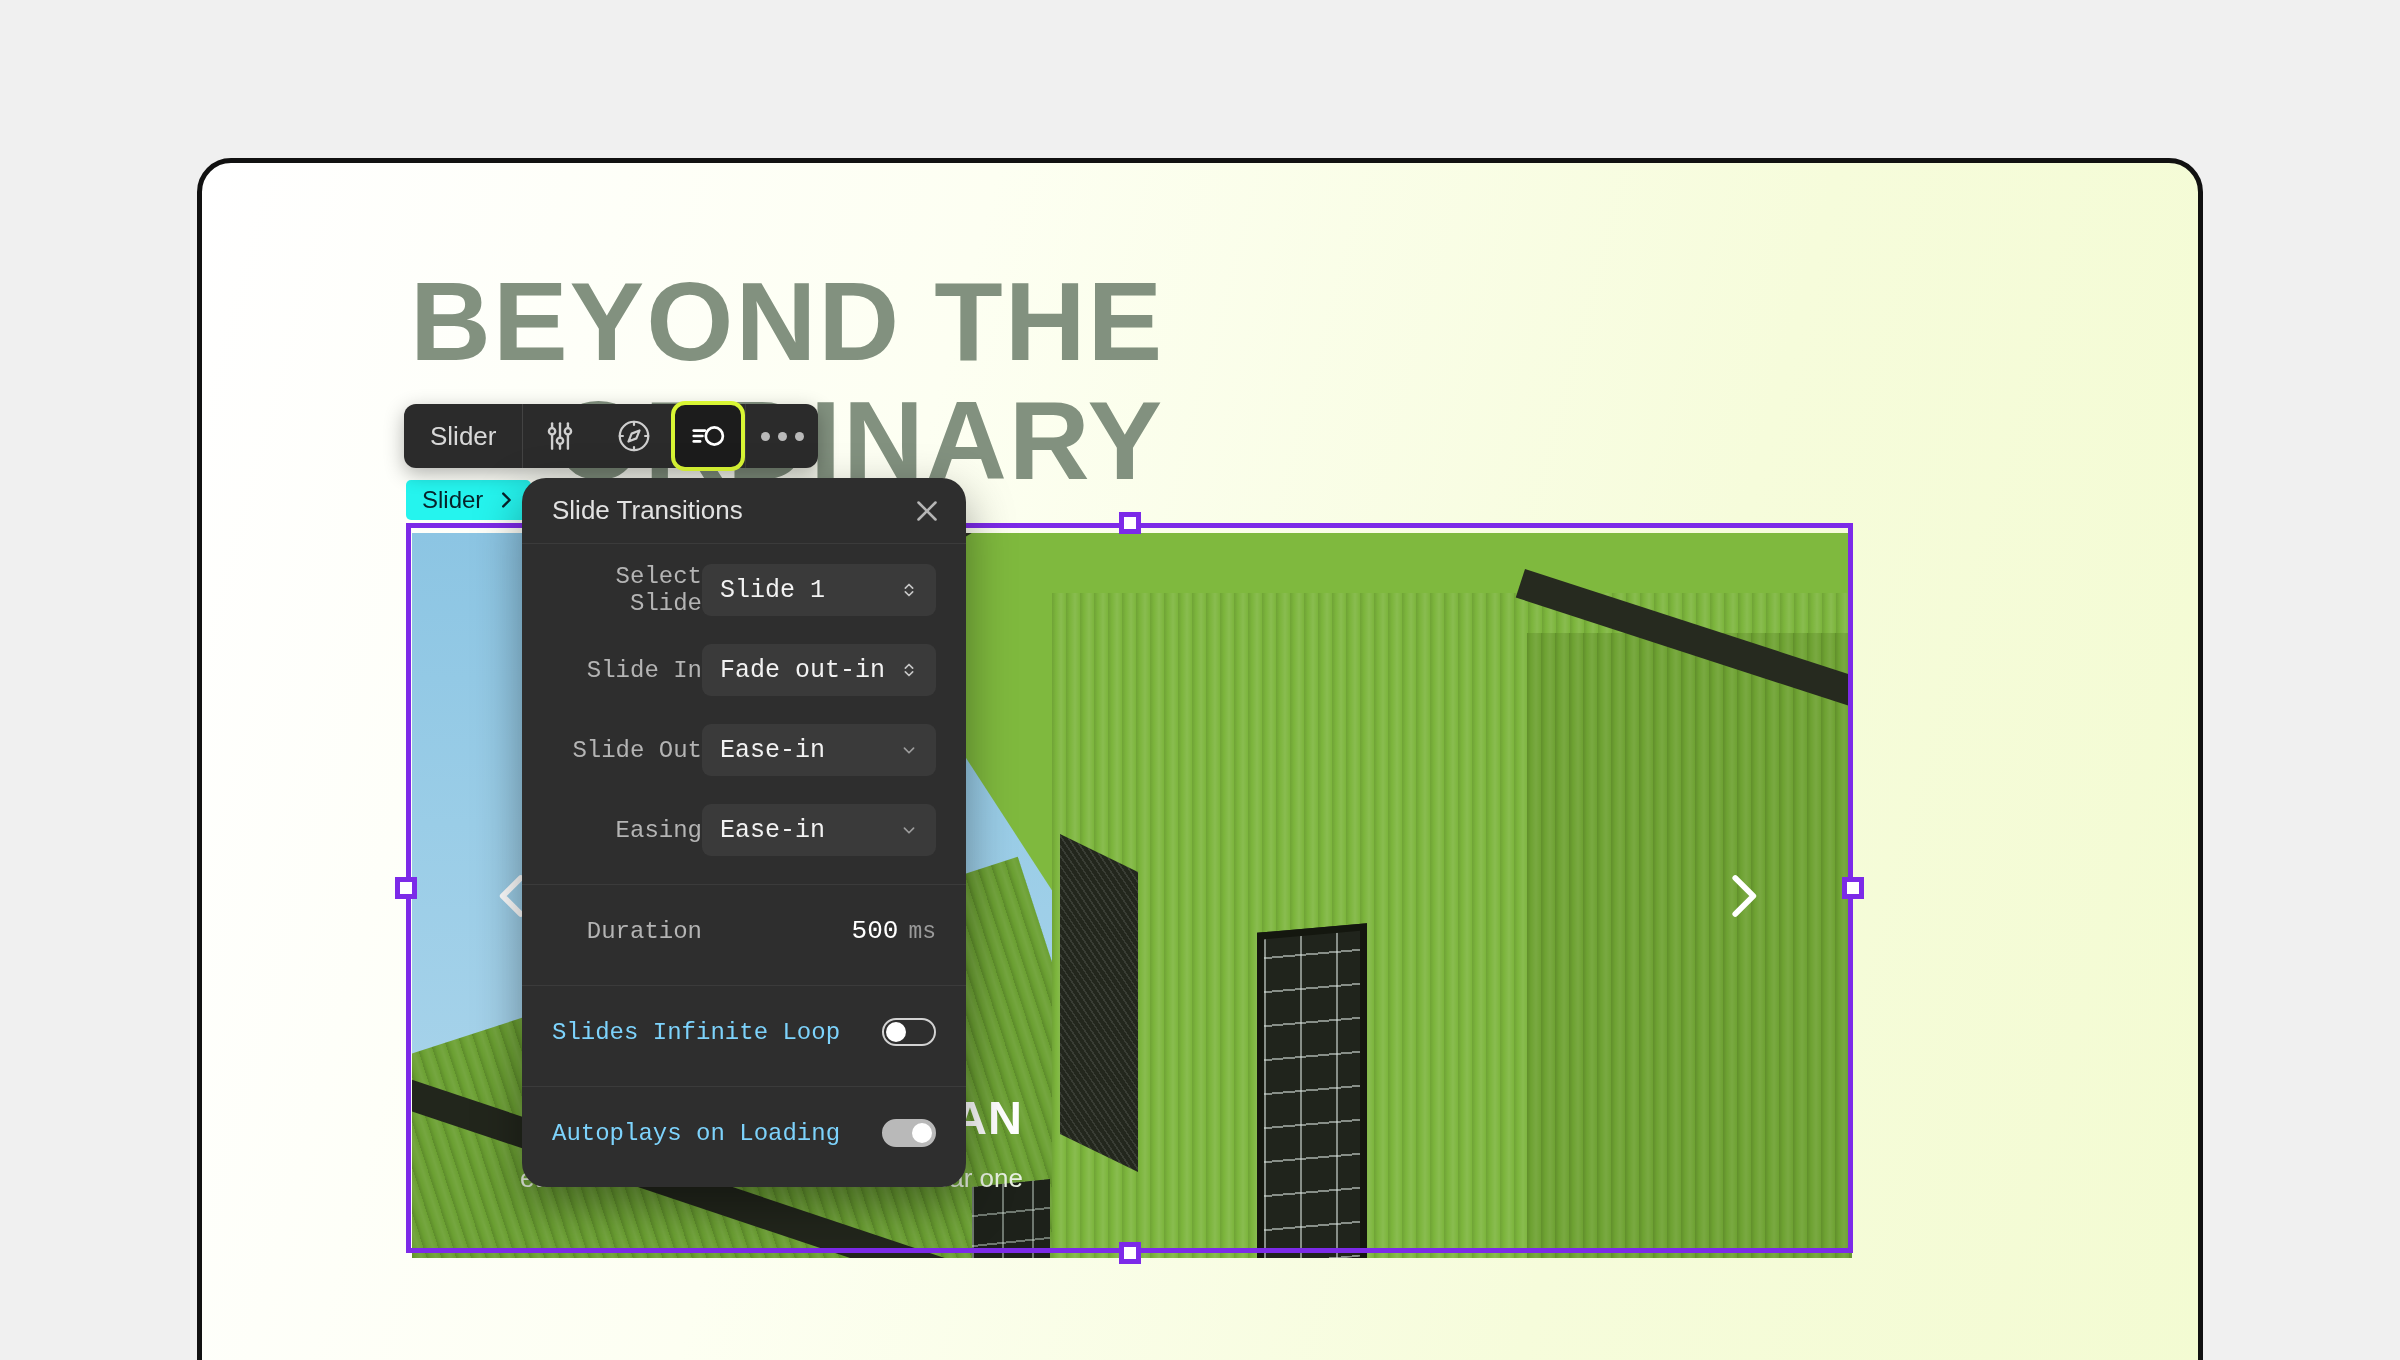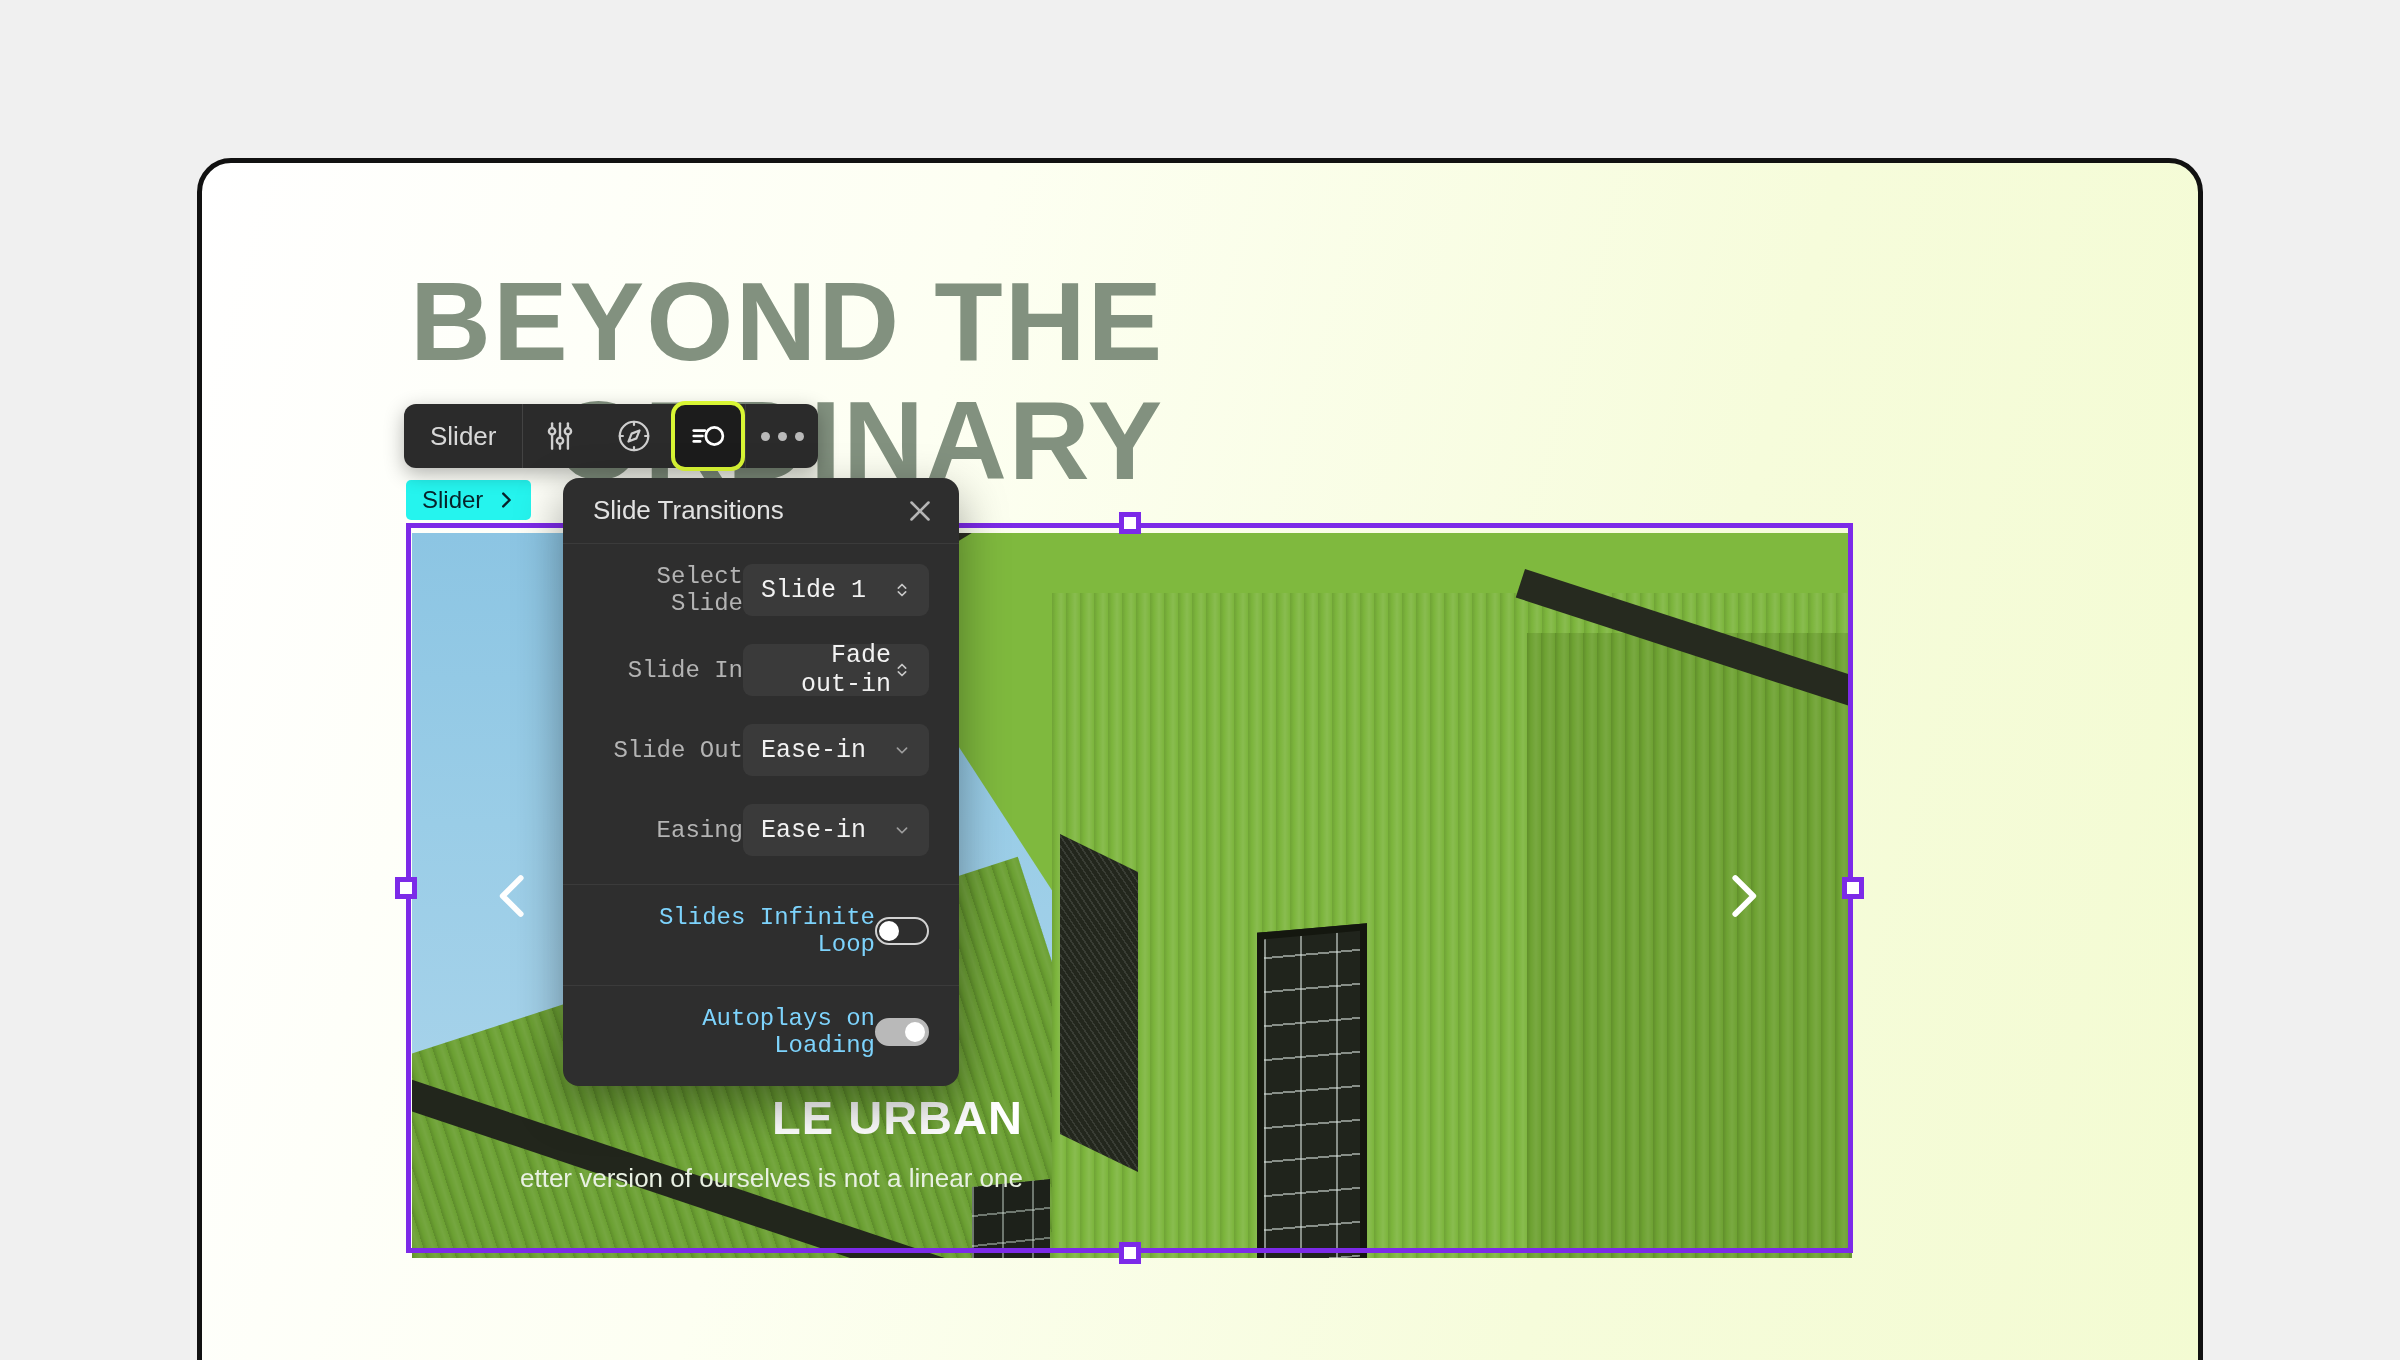--- a/index.html
+++ b/index.html
@@ -231,24 +231,24 @@
   }
   .tb-more {
     width: 72px; display: flex; align-items: center; justify-content: center;
     gap: 8px; cursor: pointer; border-radius: 0 12px 12px 0;
   }
   .dot { width: 9px; height: 9px; border-radius: 50%; background: #b9b9b9; }
 
   
   .panel {
     position: absolute;
-    left: 563px; top: 478px;
-    width: 396px;
+    left: 522px; top: 478px;
+    width: 444px;
     background: #2e2e2e;
-    border-radius: 16px;
+    border-radius: 24px;
     box-shadow: 0 18px 48px rgba(0,0,0,0.38);
     overflow: hidden;
   }
   .panel-head {
     height: 66px;
     display: flex; align-items: center; justify-content: space-between;
     padding: 0 22px 0 30px;
     border-bottom: 1px solid #3b3b3b;
   }
   .panel-title { color: #e2e2e2; font-size: 26px; }
@@ -453,20 +453,29 @@
         <div class="row-label">Easing</div>
         <div class="select">
           <span class="select-value">Ease-in</span>
           <svg viewBox="0 0 24 24" fill="none" stroke="#9d9d9d" stroke-width="1.8" stroke-linecap="round" stroke-linejoin="round">
             <polyline points="7 10 12 15 17 10"></polyline>
           </svg>
         </div>
       </div>
     </div>
 
+    <div class="sec">
+      <div class="row duration">
+        <div class="row-label">Duration</div>
+        <div class="duration-val">
+          <span class="duration-num">500</span>
+          <span class="duration-unit">ms</span>
+        </div>
+      </div>
+    </div>
 
     <div class="sec">
       <div class="row toggle-row">
         <span class="toggle-label">Slides Infinite Loop</span>
         <div class="switch">
           <div class="knob"></div>
         </div>
       </div>
     </div>
 

